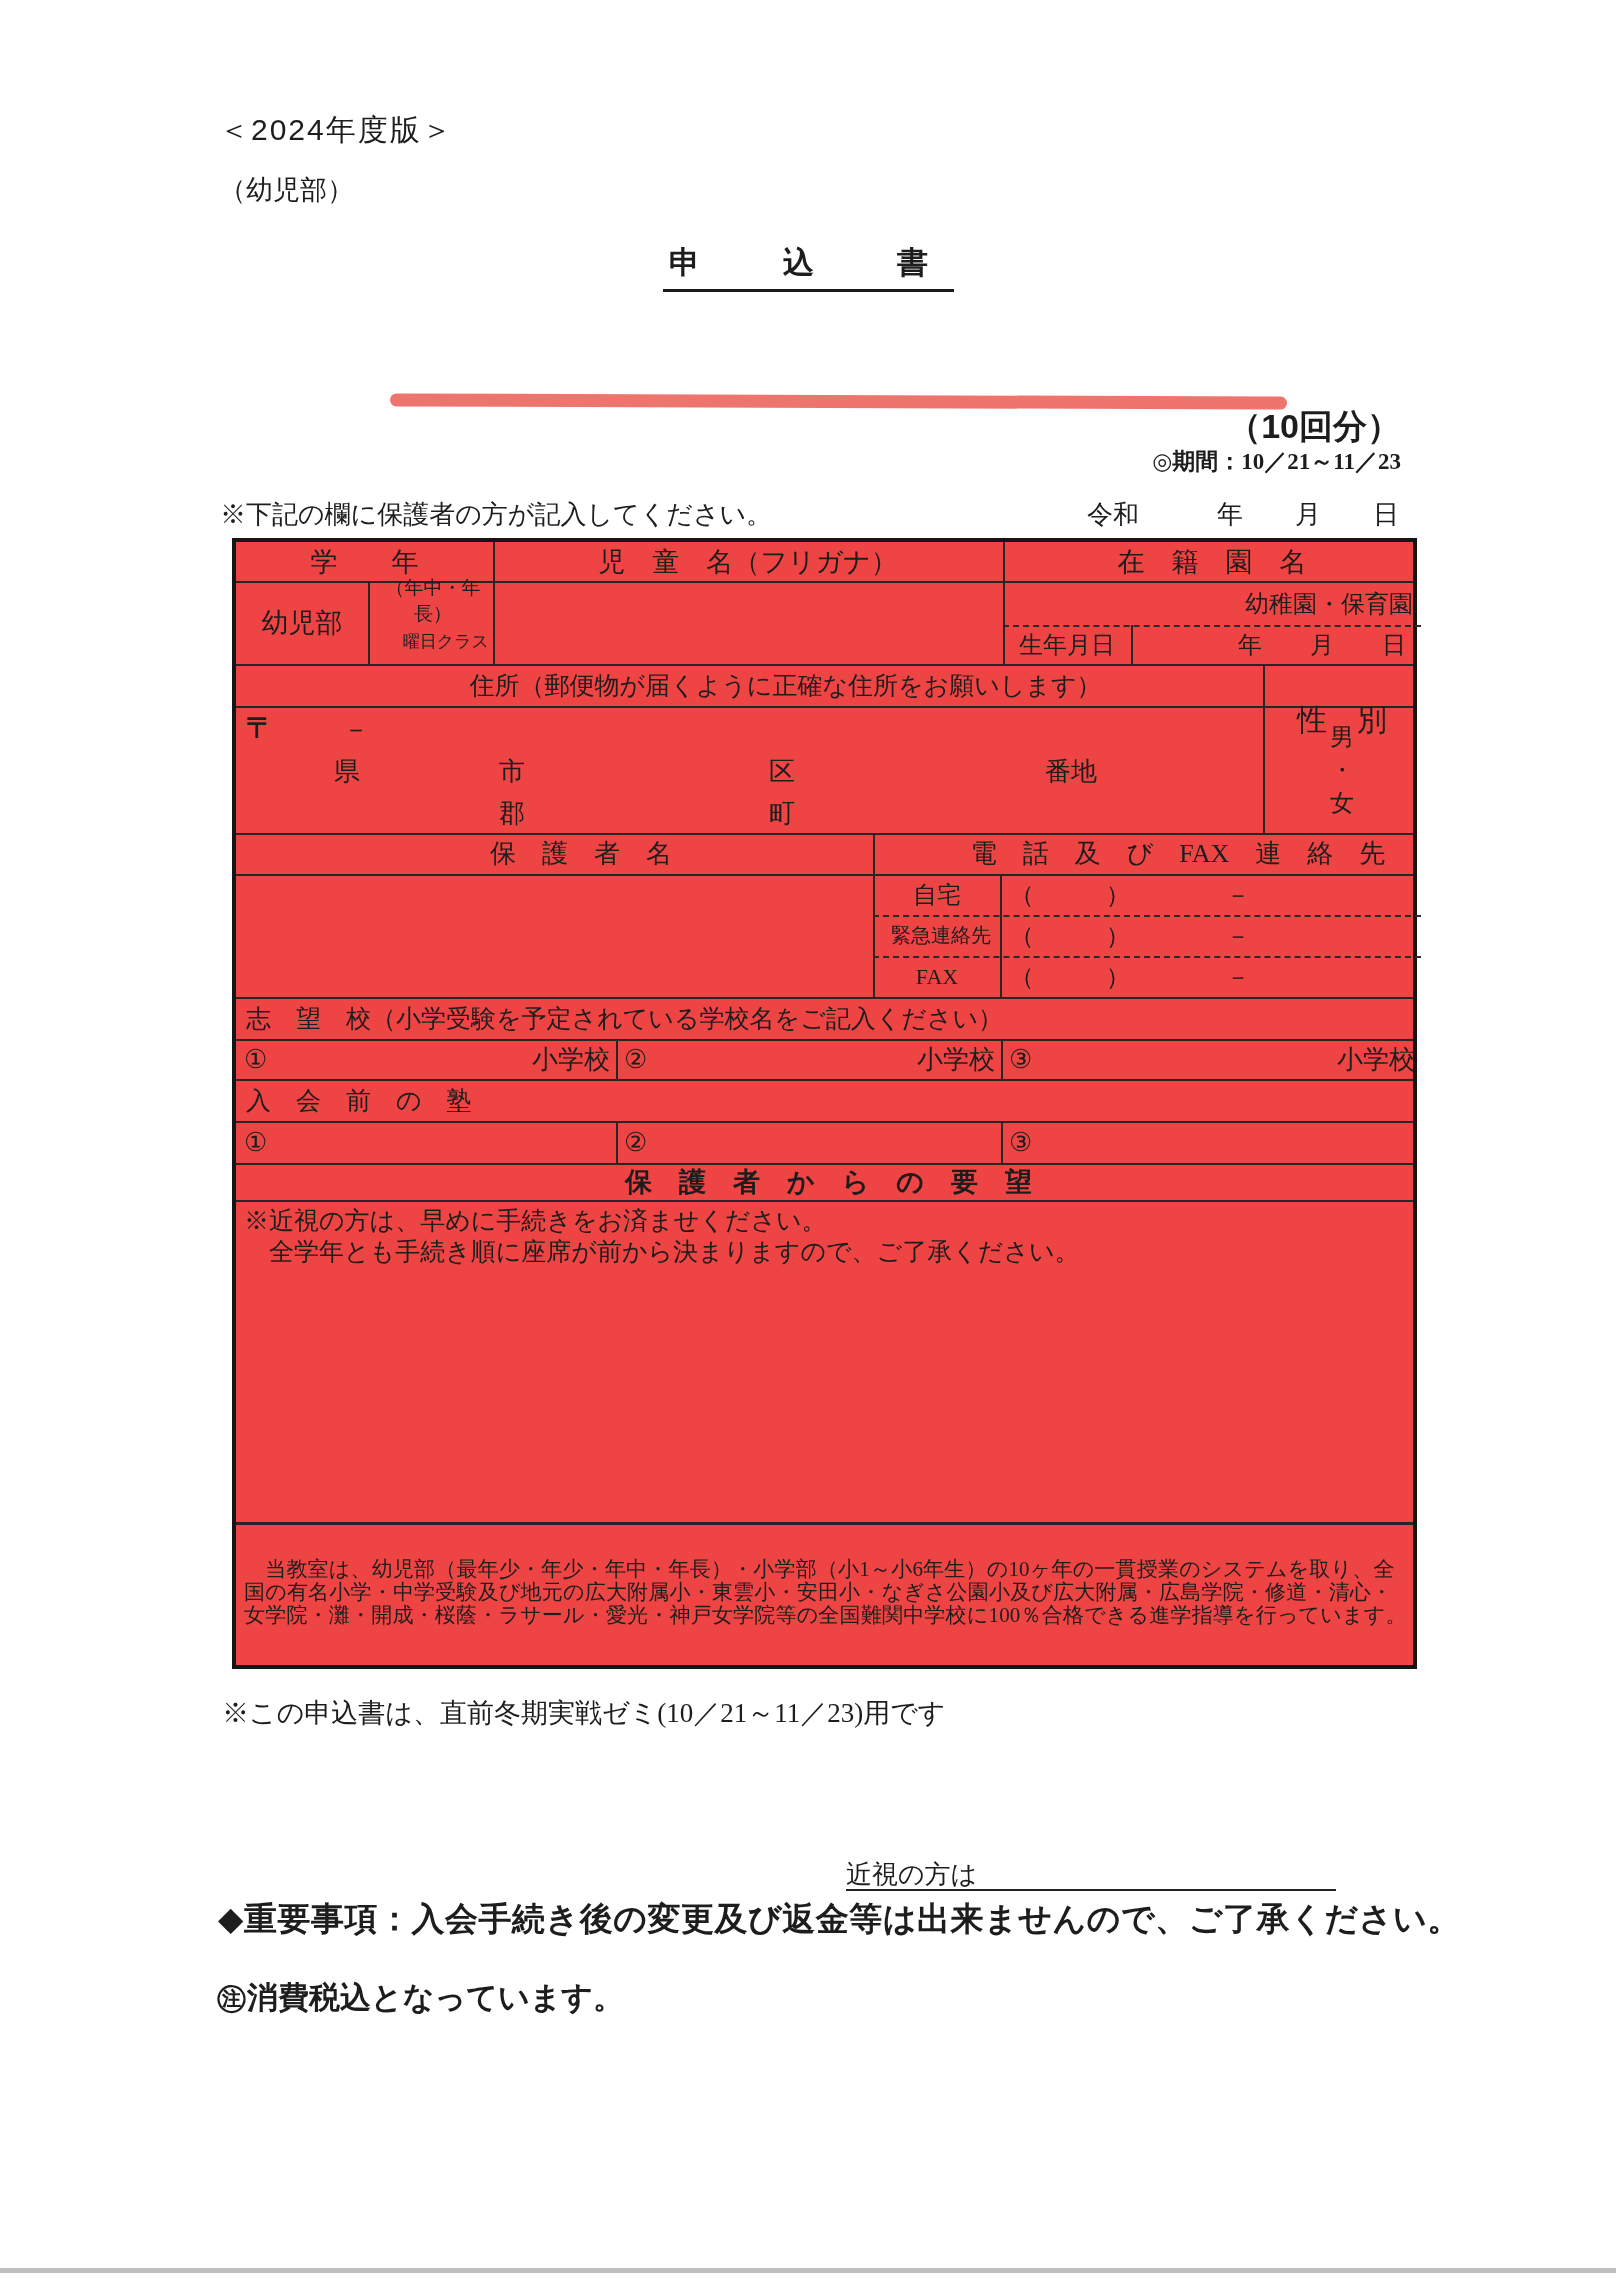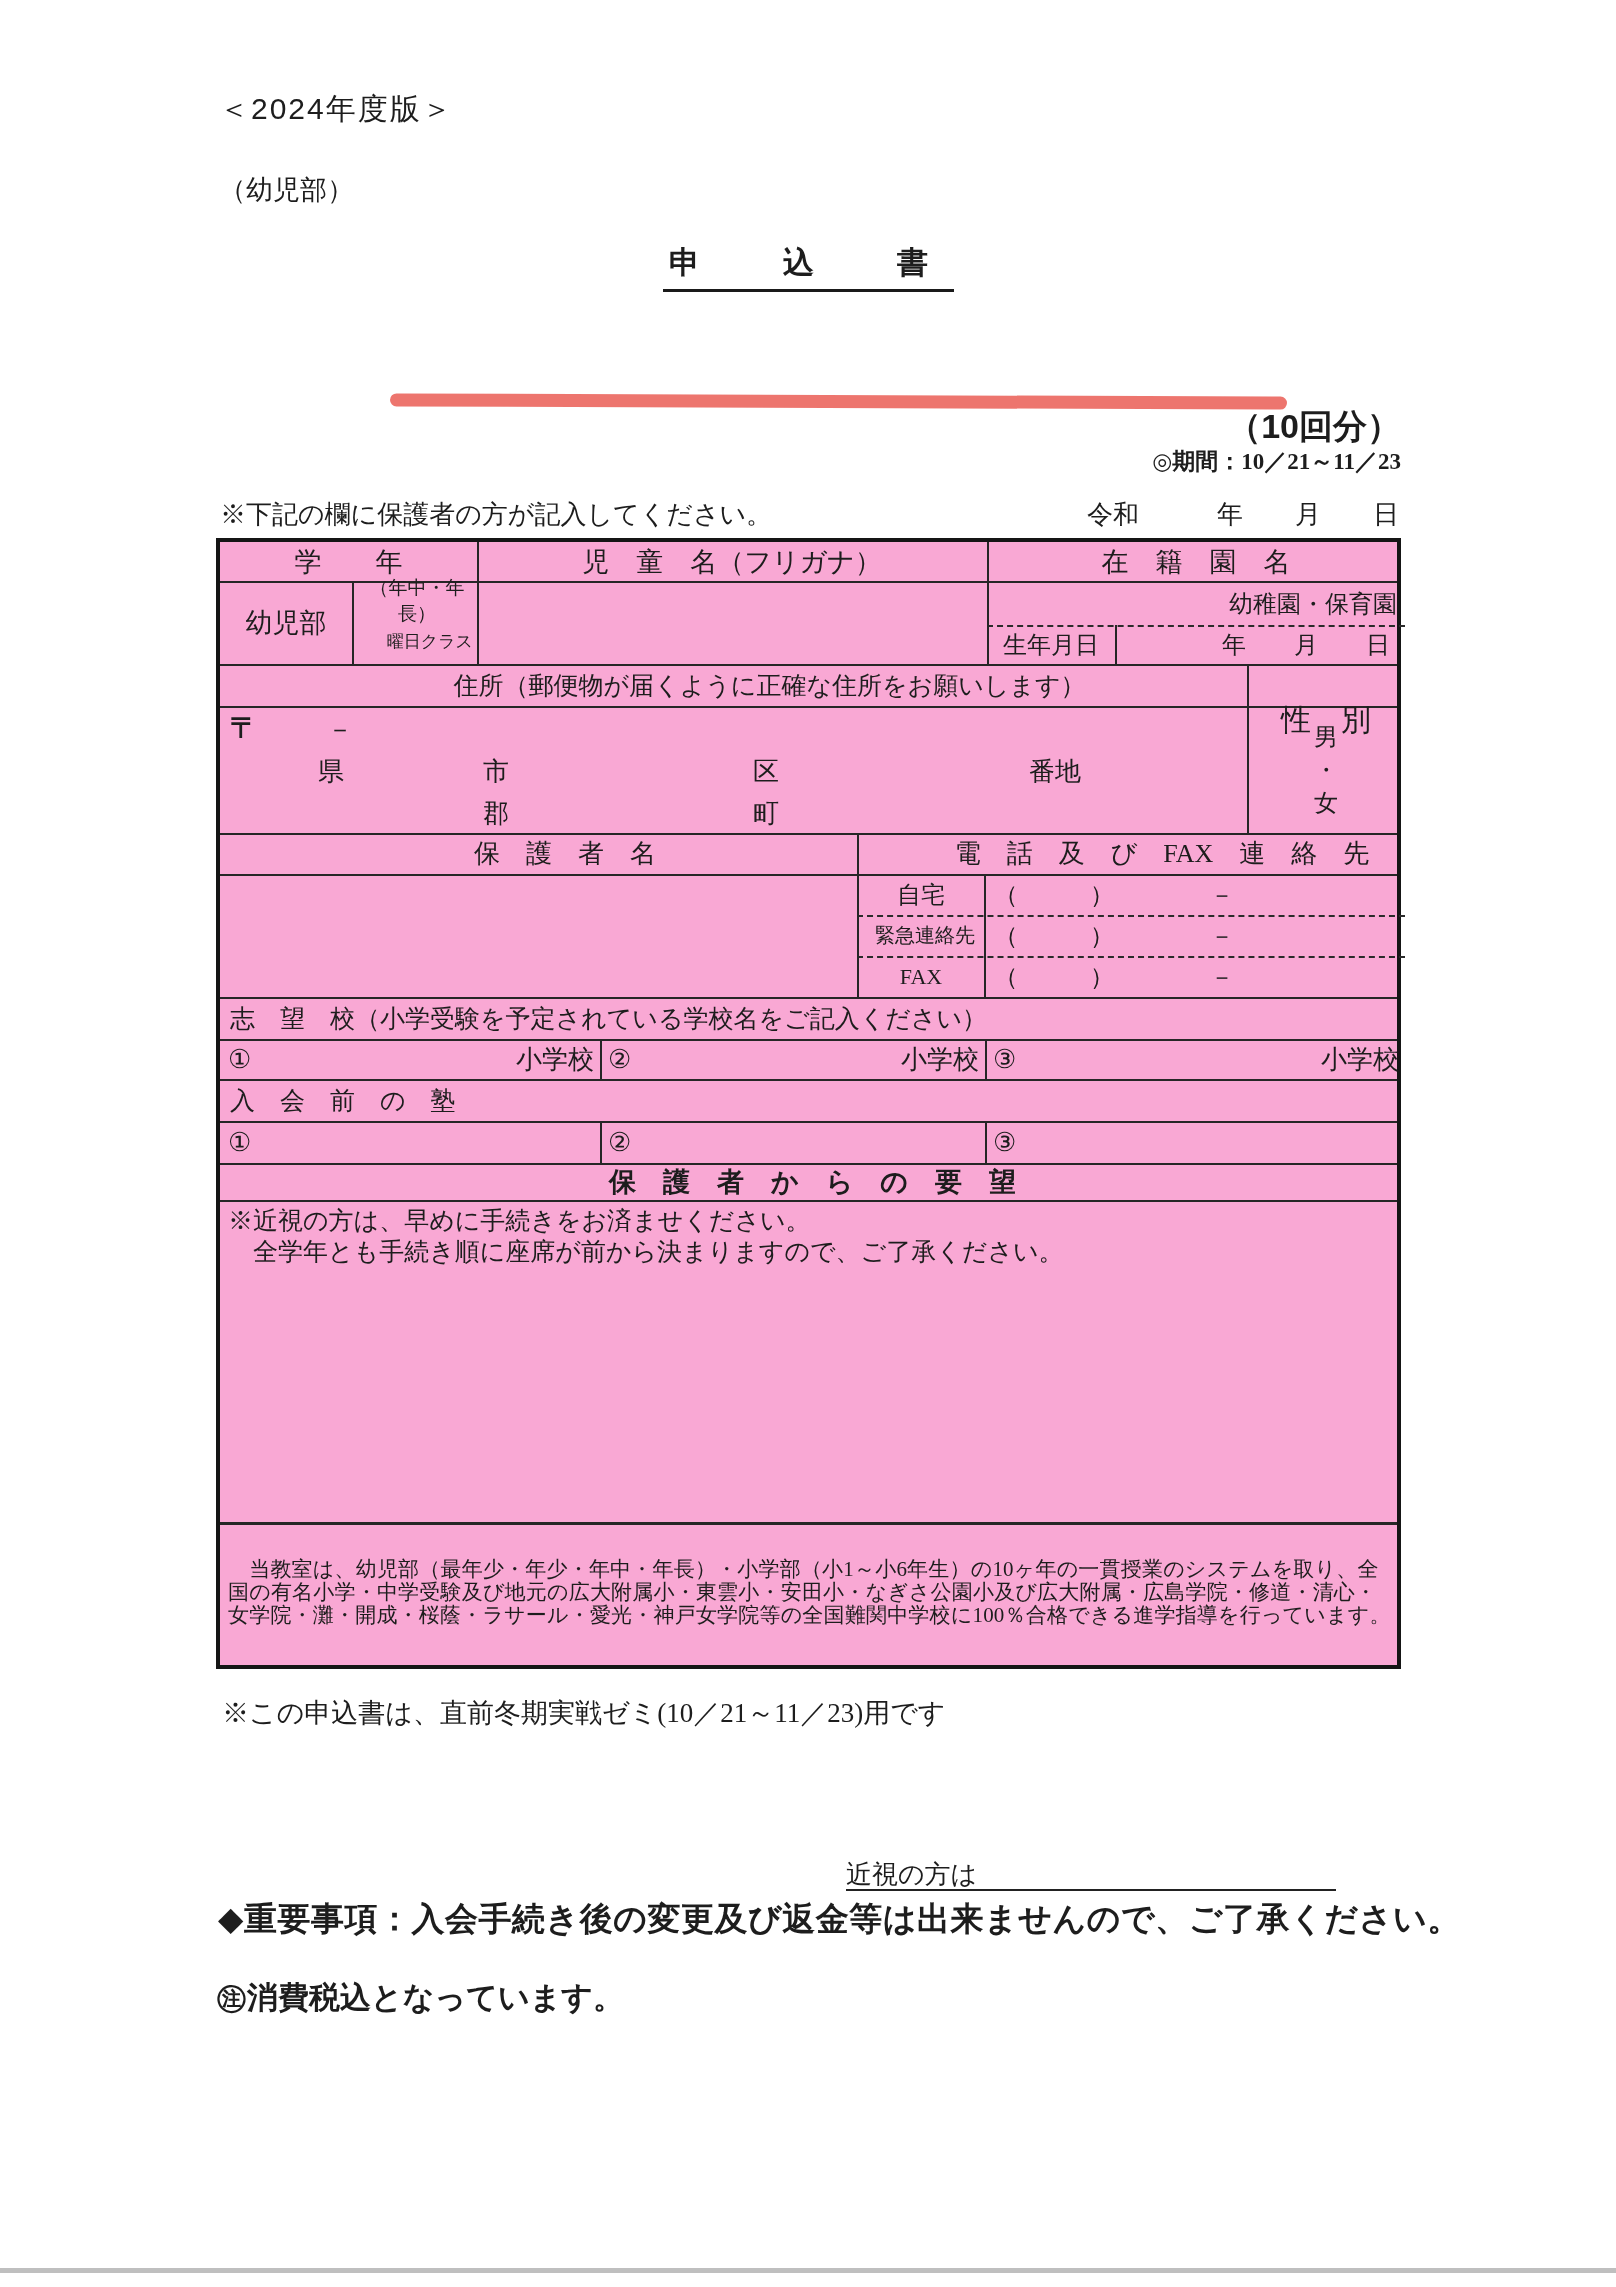--- a/index.html
+++ b/index.html
@@ -15,40 +15,40 @@
   .abs{position:absolute;}
   .sans{font-family:"Liberation Sans","DejaVu Sans",sans-serif;}
   .serif{font-family:"Liberation Serif","DejaVu Serif",serif;}
   .b{font-weight:bold;}
   .cc{display:flex;align-items:center;justify-content:center;text-align:center;}
   .cl{display:flex;align-items:center;justify-content:flex-start;}
   .cr{display:flex;align-items:center;justify-content:flex-end;}
   .between{display:flex;align-items:center;justify-content:space-between;}
   
   .form-table{
-    position:absolute;left:216px;top:538px;width:1185px;height:1131px;
-    border:4px solid #151515;box-sizing:border-box;background:#f9a8d4;
+    position:absolute;left:232px;top:538px;width:1185px;height:1131px;
+    border:4px solid #151515;box-sizing:border-box;background:#ef4444;
   }
   .hl{position:absolute;height:0;border-top:2px solid #262626;}
   .hl3{border-top-width:3px;}
   .hld{position:absolute;height:0;border-top:2px dashed #2a2a2a;}
   .vl{position:absolute;width:0;border-left:2px solid #262626;}
   .redline{
     position:absolute;height:13px;border-radius:7px;background:#ea5d55;opacity:.85;
   }
   .vgender{display:flex;flex-direction:column;align-items:center;justify-content:center;gap:9px;}
   .underline-bar{position:absolute;height:2px;background:#222;}
   .scan-band{position:absolute;background:#bfbfbf;}
 </style>
 </head>
 <body>
 
 <div class="page">
 
-  <div class="abs sans" style="left:219px;top:89px;font-size:30px;letter-spacing:2px;">＜2024年度版＞</div>
+  <div class="abs sans" style="left:219px;top:110px;font-size:30px;letter-spacing:2px;">＜2024年度版＞</div>
   <div class="abs sans" style="left:219px;top:172px;font-size:27px;">（幼児部）</div>
 
   <div class="abs" style="left:216px;top:242px;width:1185px;display:flex;justify-content:center;">
     <span class="sans b" style="font-size:31px;letter-spacing:26px;border-bottom:3px solid #1a1a1a;padding:0 0 5px 6px;">申　込　書</span>
   </div>
 
   <div class="redline" style="left: 390px; top: 395px; width: 897px; transform: rotate(0.2deg); background: rgb(234, 93, 85);"></div>
 
   <div class="abs sans b" style="right:216px;top:404px;font-size:34px;">（10回分）</div>
   <div class="abs serif b" style="right:216px;top:446px;font-size:23px;">◎期間：10／21～11／23</div>

